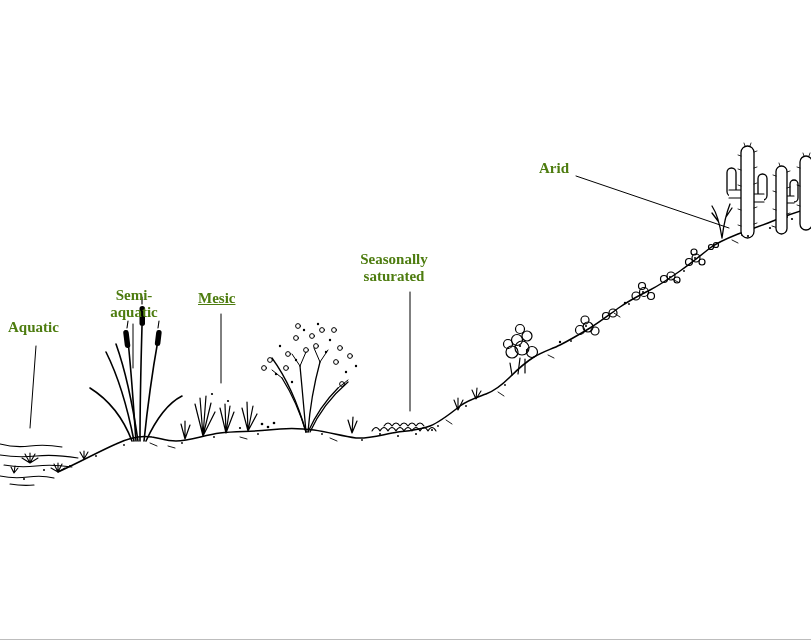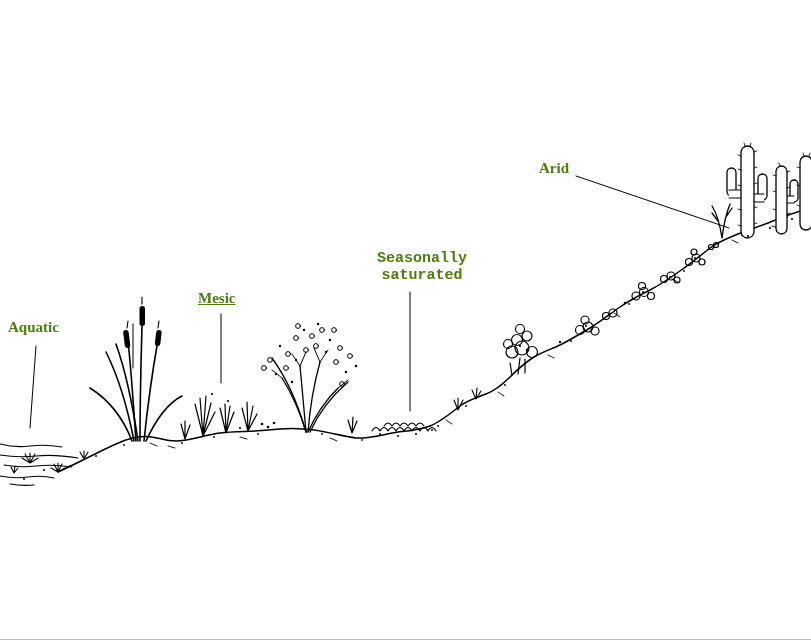--- a/index.html
+++ b/index.html
@@ -289,22 +289,24 @@
       <path d="M36 346 L30 428"></path>
       <path d="M133 324 L133 368"></path>
       <path d="M221 314 L221 383"></path>
       <path d="M410 292 L410 411"></path>
       <path d="M576 176 L729 228"></path>
     </g>
   </svg>
 
   <div class="label" style="left:8px; top:319px;">Aquatic</div>
 
+  <div class="label center" style="left:94px; top:287px; width:80px;">Semi-
+aquatic</div>
 
   <div class="label" style="left:198px; top:290px;text-decoration:underline;">Mesic</div>
 
-  <div class="label center" style="left:360px; top:251px; width:124px;font-family:Liberation Mono, monospace;">Seasonally
+  <div class="label center" style="left:332px; top:251px; width:124px;">Seasonally
 saturated</div>
 
   <div class="label" style="left:539px; top:160px;">Arid</div>
 
   <div class="bottom-rule"></div>
 </div>
 
 </body></html>

